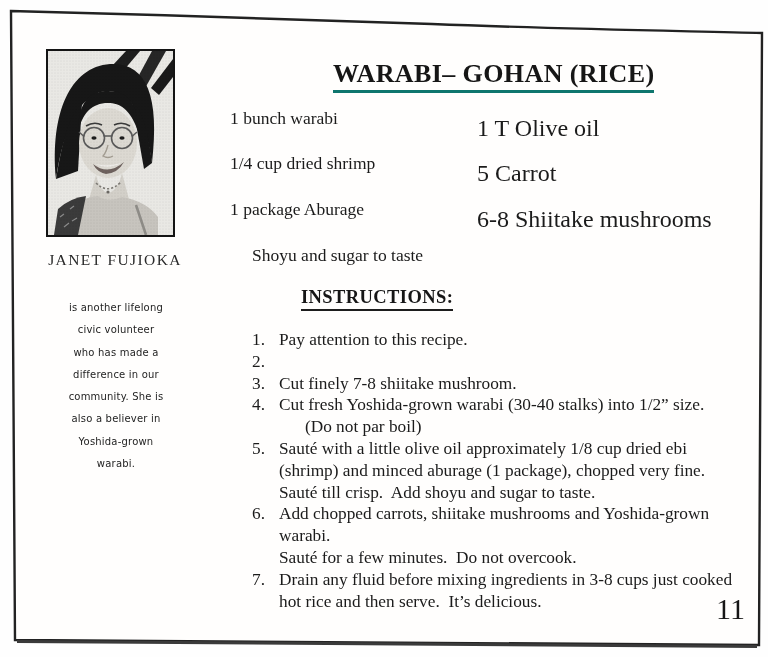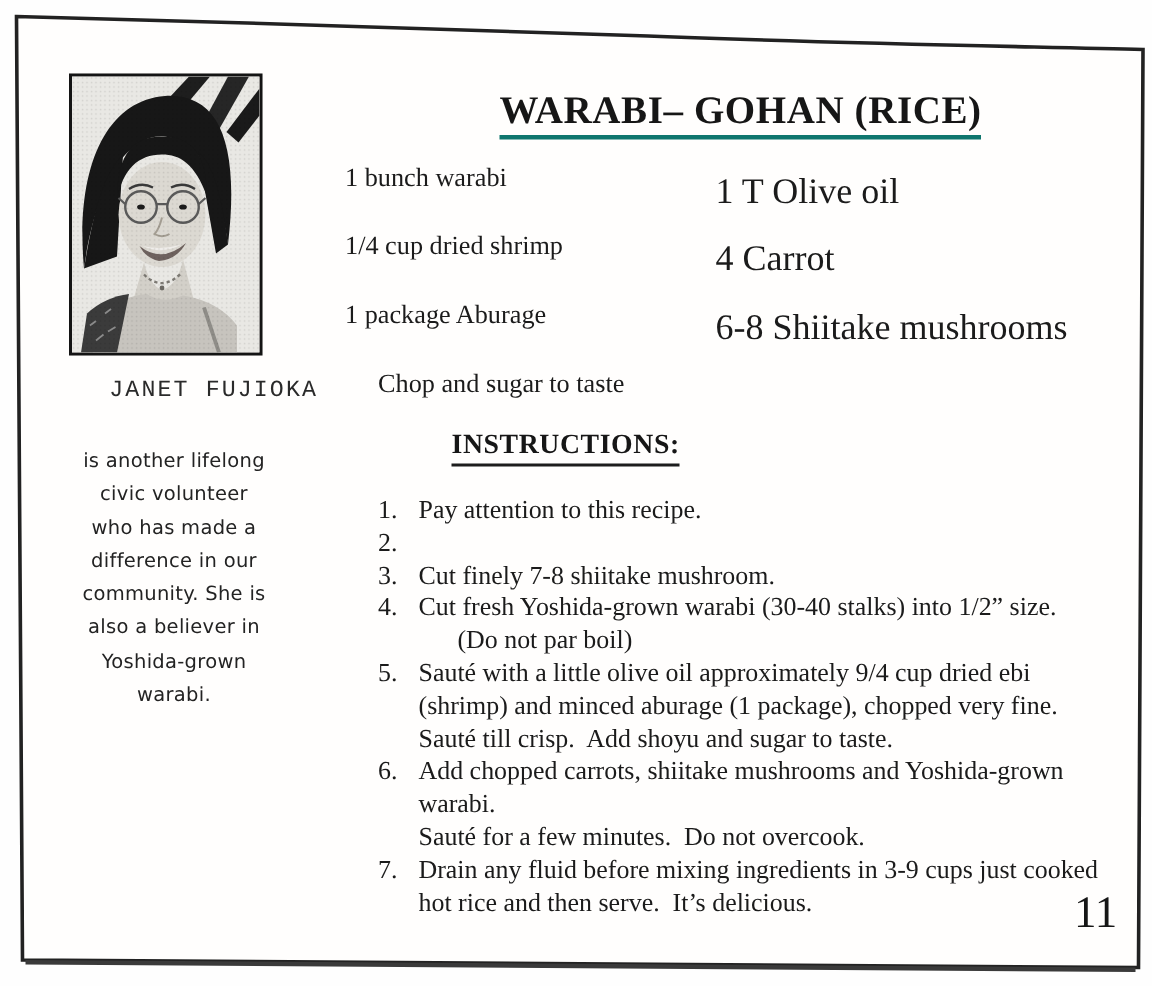--- a/index.html
+++ b/index.html
@@ -13,27 +13,27 @@
   
   #page-border{position:absolute;left:0;top:0;z-index:0;}
   
   .photo-frame{
     left:46px;top:49px;width:129px;height:188px;
     border:2px solid #141414;background:#e9e8e4;z-index:2;box-sizing:border-box;
   }
   .photo-frame svg{display:block;}
   
   .photo-caption{
-    left:18px;top:251px;width:194px;text-align:right;
-    font-family:Liberation Mono, monospace;font-size:15.5px;letter-spacing:1.4px;
+    left:18px;top:251px;width:194px;text-align:center;
+    font-family:Liberation Serif, serif;font-size:15.5px;letter-spacing:1.4px;
     color:#2a2a2a;z-index:2;
   }
   .bio{
     left:22px;top:297px;width:188px;text-align:center;
-    font-family:"DejaVu Sans",sans-serif;font-size:13px;line-height:22.3px;
+    font-family:"DejaVu Sans",sans-serif;font-size:10px;line-height:22.3px;
     color:#232323;white-space:pre-line;z-index:2;letter-spacing:0.2px;
   }
   
   .recipe-title{
     left:333px;top:59px;z-index:2;white-space:nowrap;
     font-size:26px;font-weight:bold;letter-spacing:0.4px;
     border-bottom:3px solid #0f766e;padding-bottom:1px;color:#161616;
   }
   .ingredients{left:230px;top:108px;width:520px;z-index:2;}
   .ing-row{position:relative;height:45.4px;}
@@ -108,29 +108,29 @@
 
 <div class="abs recipe-title">WARABI– GOHAN (RICE)</div>
 
 <div class="abs ingredients">
     <div class="ing-row">
       <div class="ing-left">1 bunch warabi</div>
       <div class="ing-right">1 T Olive oil</div>
     </div>
     <div class="ing-row">
       <div class="ing-left">1/4 cup dried shrimp</div>
-      <div class="ing-right">4 Carrot</div>
+      <div class="ing-right">5 Carrot</div>
     </div>
     <div class="ing-row">
       <div class="ing-left">1 package Aburage</div>
       <div class="ing-right">6-8 Shiitake mushrooms</div>
     </div>
   </div>
 
-<div class="abs shoyu-note">Chop and sugar to taste</div>
+<div class="abs shoyu-note">Shoyu and sugar to taste</div>
 
 <div class="abs instructions-heading">INSTRUCTIONS:</div>
 
 <div class="abs steps">
     <div class="step">
       <div class="step-num">1.</div>
       <div class="step-text">Pay attention to this recipe.</div>
     </div>
     <div class="step">
       <div class="step-num">2.</div>
@@ -139,29 +139,29 @@
       <div class="step-num">3.</div>
       <div class="step-text">Cut finely 7-8 shiitake mushroom.</div>
     </div>
     <div class="step">
       <div class="step-num">4.</div>
       <div class="step-text">Cut fresh Yoshida-grown warabi (30-40 stalks) into 1/2” size.
       (Do not par boil)</div>
     </div>
     <div class="step">
       <div class="step-num">5.</div>
-      <div class="step-text">Sauté with a little olive oil approximately 9/4 cup dried ebi
+      <div class="step-text">Sauté with a little olive oil approximately 1/8 cup dried ebi
 (shrimp) and minced aburage (1 package), chopped very fine.
 Sauté till crisp.  Add shoyu and sugar to taste.</div>
     </div>
     <div class="step">
       <div class="step-num">6.</div>
       <div class="step-text">Add chopped carrots, shiitake mushrooms and Yoshida-grown warabi.
 Sauté for a few minutes.  Do not overcook.</div>
     </div>
     <div class="step">
       <div class="step-num">7.</div>
-      <div class="step-text">Drain any fluid before mixing ingredients in 3-9 cups just cooked
+      <div class="step-text">Drain any fluid before mixing ingredients in 3-8 cups just cooked
 hot rice and then serve.  It’s delicious.</div>
     </div>
   </div>
 
 <div class="abs page-number">11</div>
 
 </body></html>

